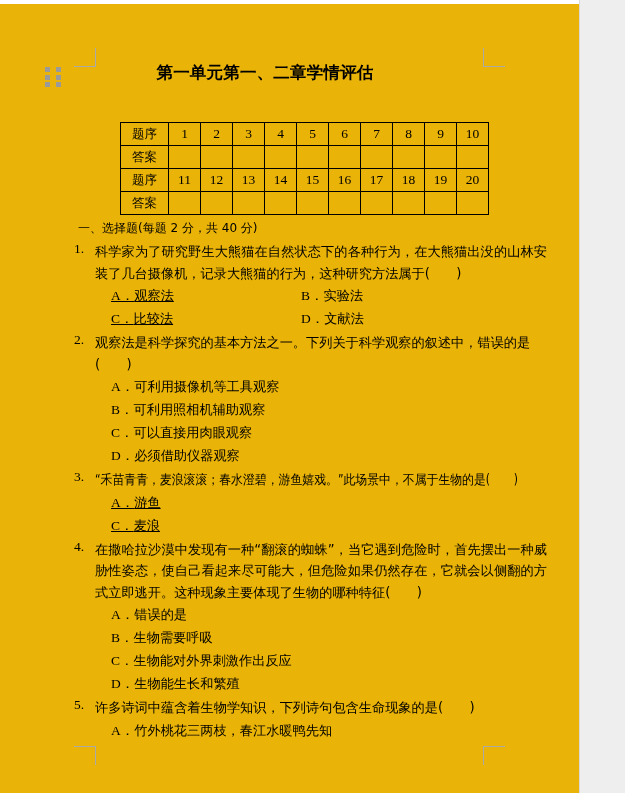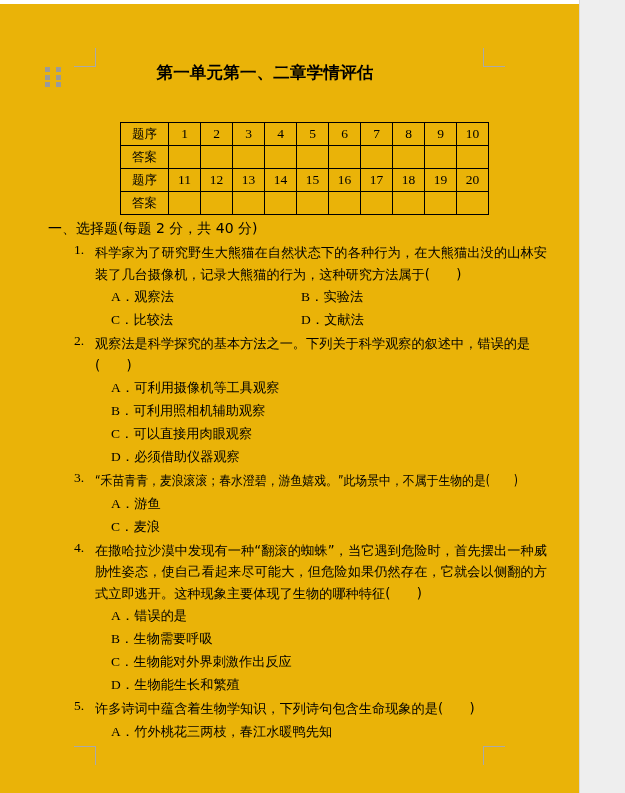--- a/index.html
+++ b/index.html
@@ -138,22 +138,22 @@
   
   #content {
     position: absolute;
     left: 0;
     top: 216px;
     width: 579px;
     font-family: "DejaVu Sans", "Liberation Sans", sans-serif;
     font-size: 13.2px;
   }
   .sec-head {
-    margin: 0 0 4px 48px;
-    font-size: 14px;
+    margin: 0 0 4px 78px;
+    font-size: 12px;
     white-space: nowrap;
   }
   .q-block {
     position: relative;
     margin: 0 0 2px 0;
     padding-left: 95px;
     padding-right: 32px;
   }
   .q-num {
     position: absolute;
@@ -183,21 +183,21 @@
     margin: 0;
     padding: 0;
   }
   .opt-row {
     display: flex;
     line-height: 23px;
   }
   .opt {
     flex: 0 0 auto;
   }
-  .opt.col-a { width: 190px; }
+  .opt.col-a { width: 190px; text-decoration: underline; }
   .opt.col-b { width: 190px; }
   .opt.full  { width: 100%; }
   .opt-key {
     font-family: "Liberation Serif", "DejaVu Serif", serif;
     font-size: 13.5px;
   }
   .opt-val {
     font-family: "DejaVu Sans", "Liberation Sans", sans-serif;
     font-size: 13.2px;
   }

